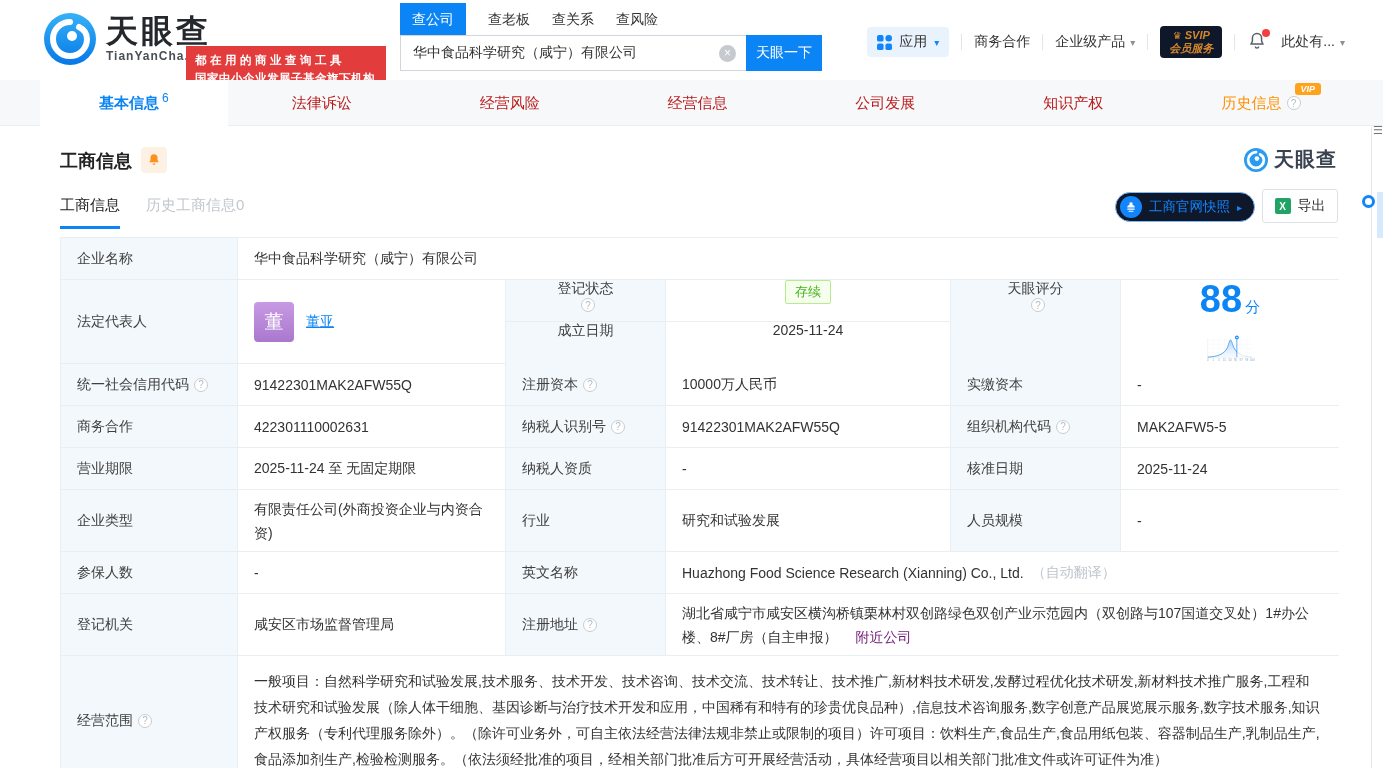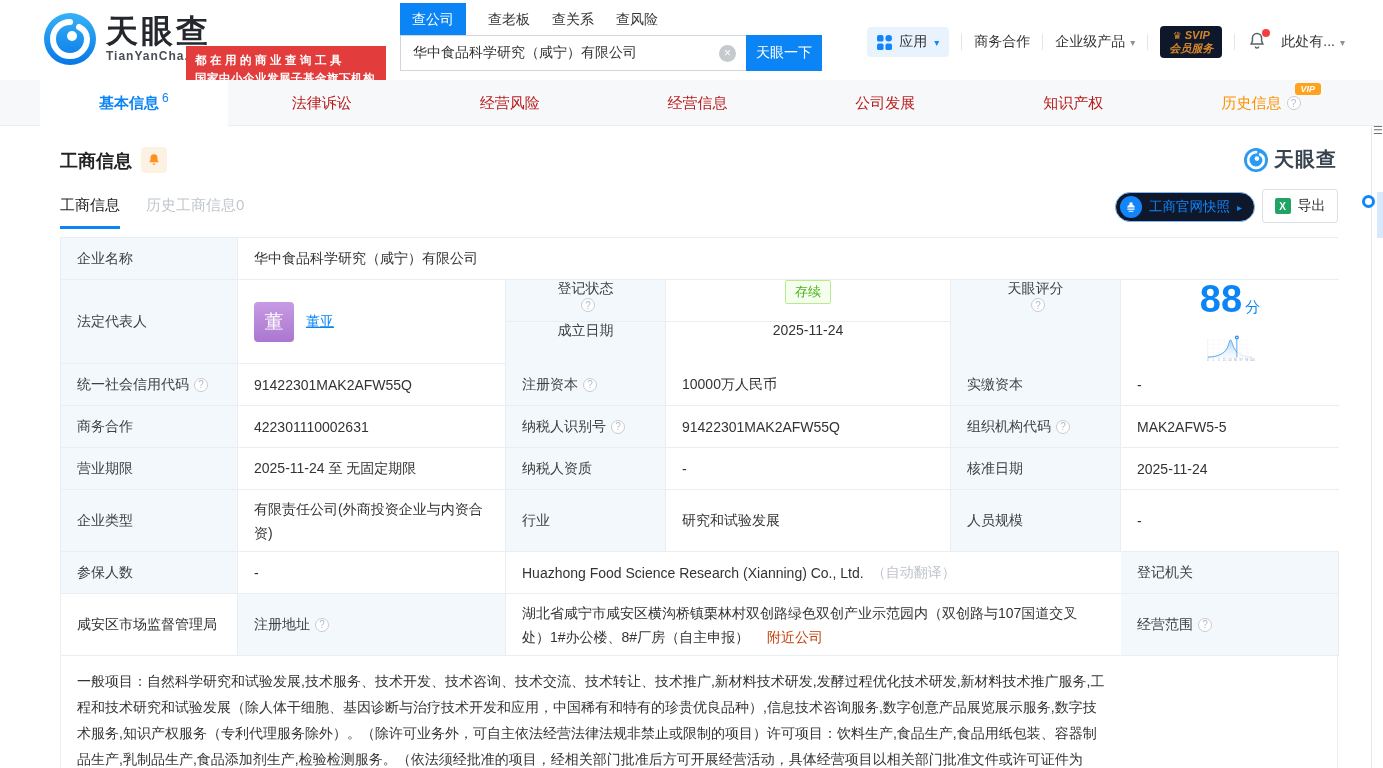--- a/index.html
+++ b/index.html
@@ -85,21 +85,21 @@
   .cell.lbl { background:#f2f8fc; color:#404040; }
   .cell.last { border-right:none; }
   .span5 { grid-column:span 5; }
   .span3 { grid-column:span 3; }
   .cell-group { grid-column:span 4; display:grid; grid-template-columns:160px 285px 170px 1fr;
     grid-template-rows:42px 42px; border-bottom:1px solid #e9eef3; }
   .cell-group .cell { border-bottom:none;flex-direction:column; }
   .cell-group .cell.hb { border-bottom:1px solid #e9eef3; }
   .cell-group .rowspan2 { grid-row:span 2; }
   .wrap { line-height:24px; padding:8px 16px; }
-  .link { color:#c2410c; cursor:pointer; }
+  .link { color:#701a75; cursor:pointer; }
   .rep-name { color:#0b85f5; text-decoration:underline; cursor:pointer; margin-left:12px; }
   .avatar { width:40px; height:40px; border-radius:4px; background:linear-gradient(180deg,#c89ae3,#aa77cf);
     color:#fff; font-size:19px; display:flex; align-items:center; justify-content:center; cursor:pointer;}
   .status-badge { border:1px solid #b7eb8f; background:#f6ffed; color:#49b31f; font-size:13px;
     padding:2px 9px; border-radius:2px; }
   .score-num { color:#0b85f5; font-weight:700; font-size:38px; line-height:38px; display:flex; align-items:baseline;}
   .score-num .unit { font-size:15px; font-weight:400; margin-left:3px; }
   .gray-note { color:#bfc4cc; margin-left:8px; }
   .scope-text { line-height:26px; padding:12px 16px; }
 
@@ -425,20 +425,23 @@
   <div class="cell last">
       <span>-</span>
     </div>
 
   <div class="cell lbl">
       <span>参保人数</span>
     </div>
   <div class="cell">
       <span>-</span>
     </div>
+  <div class="cell lbl">
+      <span>英文名称</span>
+    </div>
   <div class="cell span3 last">
     <span>Huazhong Food Science Research (Xianning) Co., Ltd.</span>
     <span class="gray-note">（自动翻译）</span>
     </div>
 
   <div class="cell lbl">
       <span>登记机关</span>
     </div>
   <div class="cell">
       <span>咸安区市场监督管理局</span>

